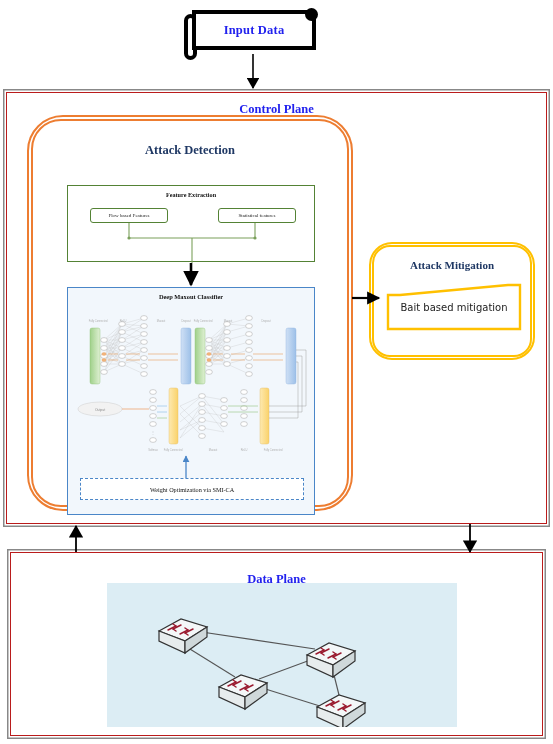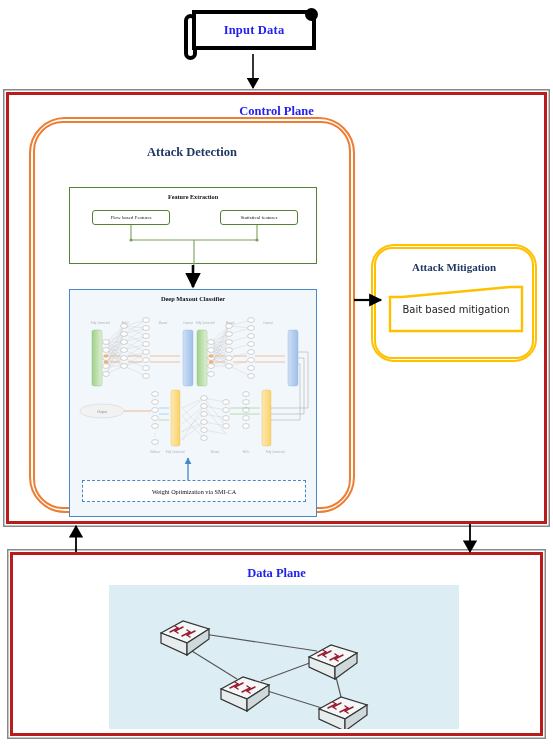--- a/index.html
+++ b/index.html
@@ -26,32 +26,32 @@
     border-radius:50%;background:#000;
   }
   #input-data .note-label{
     position:absolute;left:8px;top:2px;width:124px;height:40px;
     display:flex;align-items:center;justify-content:center;
     color:#2222ee;font-weight:bold;font-size:12.5px;letter-spacing:.2px;
   }
 
   
   .plane-frame{
-    position:absolute;border:3px solid #b91c1c;background:#fff;box-sizing:border-box;
+    position:absolute;border:1px solid #b91c1c;background:#fff;box-sizing:border-box;
     box-shadow:0 0 0 1.5px #fff, 0 0 0 3px #888;
   }
   #control-plane{left:6px;top:92px;width:541px;height:432px;}
   #data-plane{left:10px;top:552px;width:533px;height:184px;}
 
   .plane-title{
     position:absolute;left:0;right:0;text-align:center;
     color:#2222ee;font-weight:bold;font-size:12.5px;
   }
   #control-plane-title{top:9px;}
-  #data-plane-title{top:11px;}
+  #data-plane-title{top:19px;}
 
   
   #attack-detection{
     position:absolute;left:24px;top:26px;width:318px;height:388px;
     border:2.5px solid #ED7D31;border-radius:30px;box-sizing:border-box;background:#fff;
   }
   #attack-detection:before{
     content:"";position:absolute;left:-6px;top:-6px;right:-6px;bottom:-6px;
     border:2.5px solid #ED7D31;border-radius:36px;pointer-events:none;
   }

